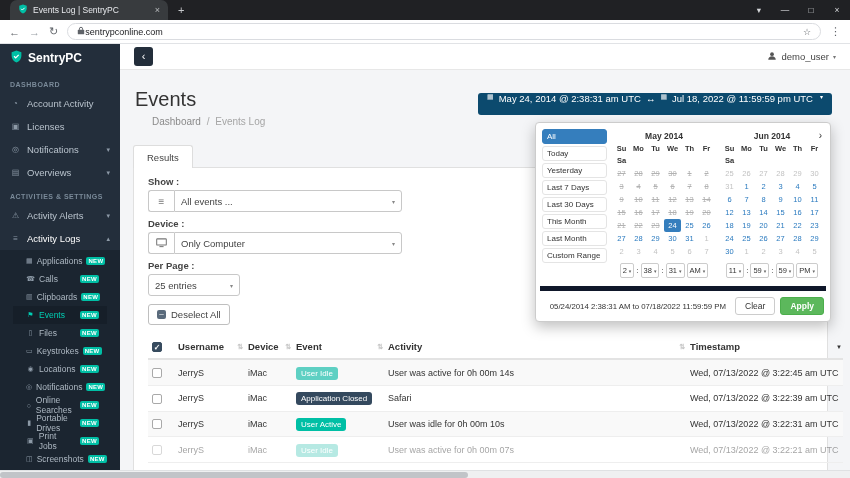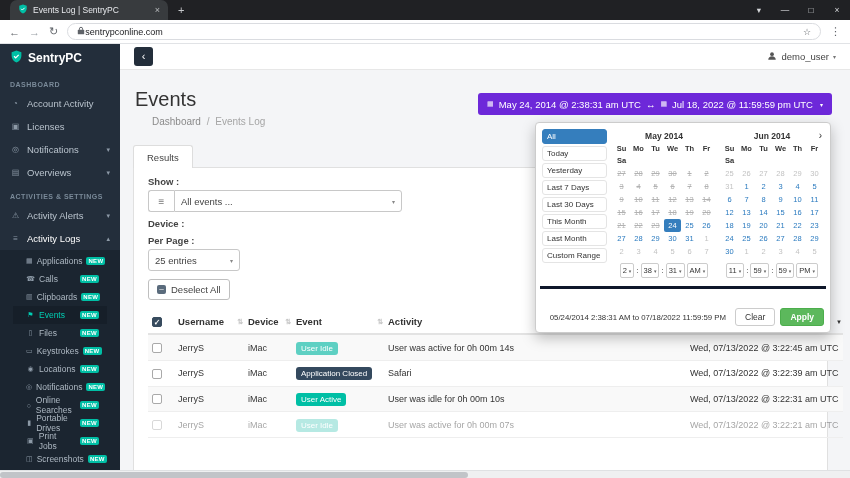--- a/index.html
+++ b/index.html
@@ -40,21 +40,21 @@
   .main{flex:1;position:relative;background:#f4f5f7;overflow:hidden}
   .topbar{position:absolute;top:0;left:0;right:0;height:26px;background:#fff;border-bottom:1px solid #e7e7e7;display:flex;align-items:center;padding:0 14px}
   .collapse-btn{width:19px;height:19px;background:#232e3b;color:#fff;border-radius:3px;display:flex;align-items:center;justify-content:center;font-size:11px;line-height:1}
   .user-menu{margin-left:auto;display:flex;align-items:center;gap:4px;font-size:9.5px;color:#444}
   .user-menu .ucaret{font-size:6px;color:#777}
 
   .page-title{position:absolute;left:15px;top:44px;font-size:20px;font-weight:400;color:#333}
   .breadcrumb{position:absolute;left:32px;top:72px;font-size:10px;color:#8a8a8a}
   .breadcrumb .sep{margin:0 3px;color:#aaa}
   .breadcrumb .cur{color:#a5a5a5}
-  .date-btn{position:absolute;right:18px;top:49px;background:#6d28d9;color:#fff;border-radius:3px;height:22px;display:flex;align-items:center;gap:5px;padding:0 9px;font-size:9.5px;white-space:nowrap}
+  .date-btn{position:absolute;right:18px;top:49px;background:#0c4a6e;color:#fff;border-radius:3px;height:22px;display:flex;gap:5px;padding:0 9px;font-size:9.5px;white-space:nowrap}
   .date-btn .cal-ic{font-size:7px;opacity:.9}
   .date-btn .dcaret{font-size:6px;margin-left:2px}
 
   .tab-results{position:absolute;left:13px;top:101px;z-index:5;background:#fff;border:1px solid #ddd;border-bottom:none;border-radius:3px 3px 0 0;height:23px;padding:0 13px;font-size:9.5px;color:#444;display:flex;align-items:center}
   .card{position:absolute;left:13px;right:22px;top:123px;bottom:0;background:#fff;border:1px solid #e0e0e0;border-bottom:none;padding:8px 14px}
 
   .flabel{font-size:9.5px;font-weight:bold;color:#444;margin:6px 0 3px}
   .flabel.first{margin-top:0}
   .fgroup{display:flex;height:22px}
   .addon{width:26px;height:22px;border:1px solid #c8c8c8;border-right:none;border-radius:3px 0 0 3px;background:#fff;display:flex;align-items:center;justify-content:center;color:#777;font-size:10px}
@@ -96,21 +96,21 @@
   .dow span{font-weight:bold;text-align:center;font-size:7.5px;height:12px;line-height:12px;color:#333}
   .days span{text-align:center;font-size:7.5px;height:13px;line-height:13px;border-radius:2px}
   .d-off{color:#c2c2c2}
   .d-strike{color:#b2b2b2;text-decoration:line-through}
   .d-in{color:#2a7abf}
   .d-sel{background:#357ebd;color:#fff}
   .cal-time{display:flex;align-items:center;justify-content:center;gap:2px;margin-top:5px}
   .tsel{display:inline-flex;align-items:center;border:1px solid #ccc;border-radius:2px;background:#fff;padding:0 2px;height:15px;font-size:7.5px;gap:2px;color:#333}
   .tsel .tcaret{font-size:5px;color:#666}
   .colon{font-size:8px;color:#333}
-  .dp-footer{border-top:3px solid #0f172a;margin-top:6px;padding:19px 2px 2px;display:flex;align-items:center;justify-content:flex-end;gap:5px}
+  .dp-footer{border-top:5px solid #0f172a;margin-top:6px;padding:6px 2px 2px;display:flex;align-items:center;justify-content:flex-end;gap:5px}
   .dp-summary{font-size:7.8px;color:#333;margin-right:4px;white-space:nowrap}
   .btn-clear{border:1px solid #ccc;background:#fff;border-radius:3px;font-size:8.5px;padding:3px 9px;color:#333;font-family:inherit}
   .btn-apply{border:1px solid #4cae4c;background:#5cb85c;border-radius:3px;font-size:8.5px;padding:3px 9px;color:#fff;font-weight:bold;font-family:inherit}
 
   
   .hscroll{position:absolute;left:0;bottom:0;width:850px;height:8px;background:#eff0f1;border-top:1px solid #dfe1e3;z-index:90}
   .hthumb{position:absolute;left:0;top:1px;height:6px;width:468px;background:#c1c4c8;border-radius:3px}
 </style>
 </head>
 <body>
@@ -298,20 +298,32 @@
         <div class="flabel first">Show :</div>
         <div class="fgroup">
           <span class="addon">≡</span>
           <div class="fselect w-lg">
             <span>All events ...</span>
             <span class="scaret">▾</span>
           </div>
         </div>
 
         <div class="flabel">Device :</div>
+        <div class="fgroup">
+          <span class="addon">
+            <svg width="11" height="10" viewBox="0 0 16 14">
+                <rect x="1" y="1" width="14" height="9" rx="1" fill="none" stroke="#777" stroke-width="1.5"></rect>
+                <rect x="5" y="11.5" width="6" height="1.5" fill="#777"></rect>
+              </svg>
+          </span>
+          <div class="fselect w-lg">
+            <span>Only Computer</span>
+            <span class="scaret">▾</span>
+          </div>
+        </div>
 
         <div class="flabel">Per Page :</div>
         <div class="fgroup">
           <div class="fselect w-sm">
             <span>25 entries</span>
             <span class="scaret">▾</span>
           </div>
         </div>
 
         <button class="btn-deselect">

